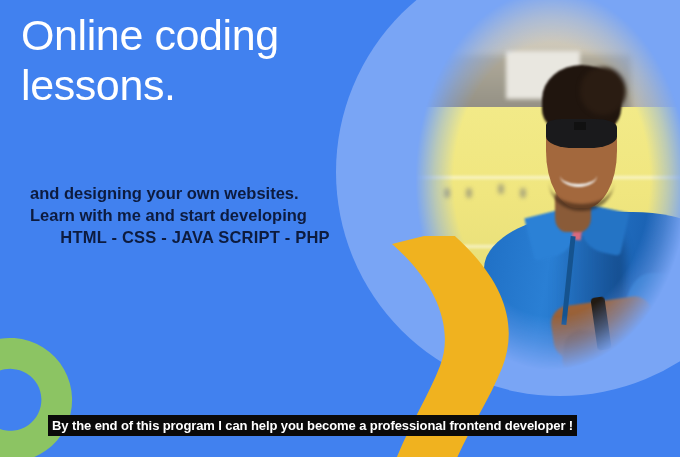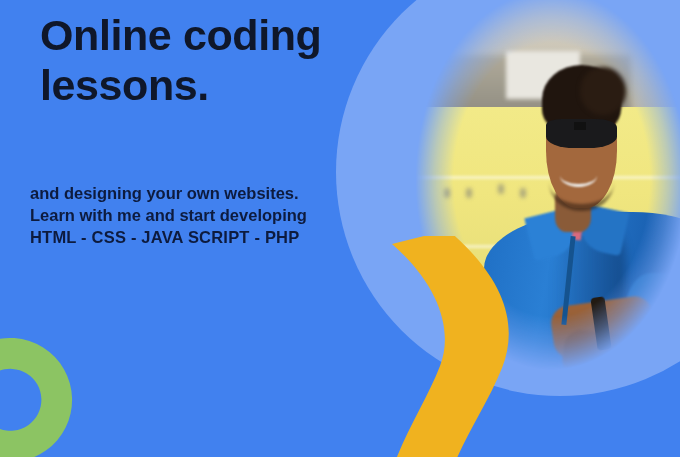--- a/index.html
+++ b/index.html
@@ -267,41 +267,41 @@
     border-radius: 40% 20% 30% 30%;
     filter: blur(1px);
   }
 
   
   .headline {
     position: absolute;
     left: 21px;
     top: 11px;
     width: 330px;
-    color: #0f172a;
+    color: #ffffff;
     font-size: 43px;
-    font-weight: bold;
+    font-weight: normal;
     line-height: 1.16;
     letter-spacing: -0.4px;
     white-space: pre-line;
-    margin-left: 19px;
   }
 
   .subcopy {
     position: absolute;
     left: 30px;
     top: 183px;
     width: 330px;
     color: #0d1b3e;
     font-size: 16.5px;
     font-weight: bold;
     line-height: 1.33;
   }
   .subcopy .tech {
     letter-spacing: 0.2px;
+    text-align: center;
   }
 
   .banner {
     position: absolute;
     left: 48px;
     top: 415px;
     height: 21px;
     padding: 0 4px;
     background: #0a0a0a;
     color: #ffffff;
@@ -377,14 +377,15 @@
 
   <div class="headline">Online coding
 lessons.</div>
 
   <div class="subcopy">
     <div>and designing your own websites.</div>
     <div>Learn with me and start developing</div>
     <div class="tech">HTML - CSS - JAVA  SCRIPT - PHP</div>
   </div>
 
+  <div class="banner">By the end of this program I can help you  become a professional frontend developer !</div>
 
 </div>
 
 </body></html>

